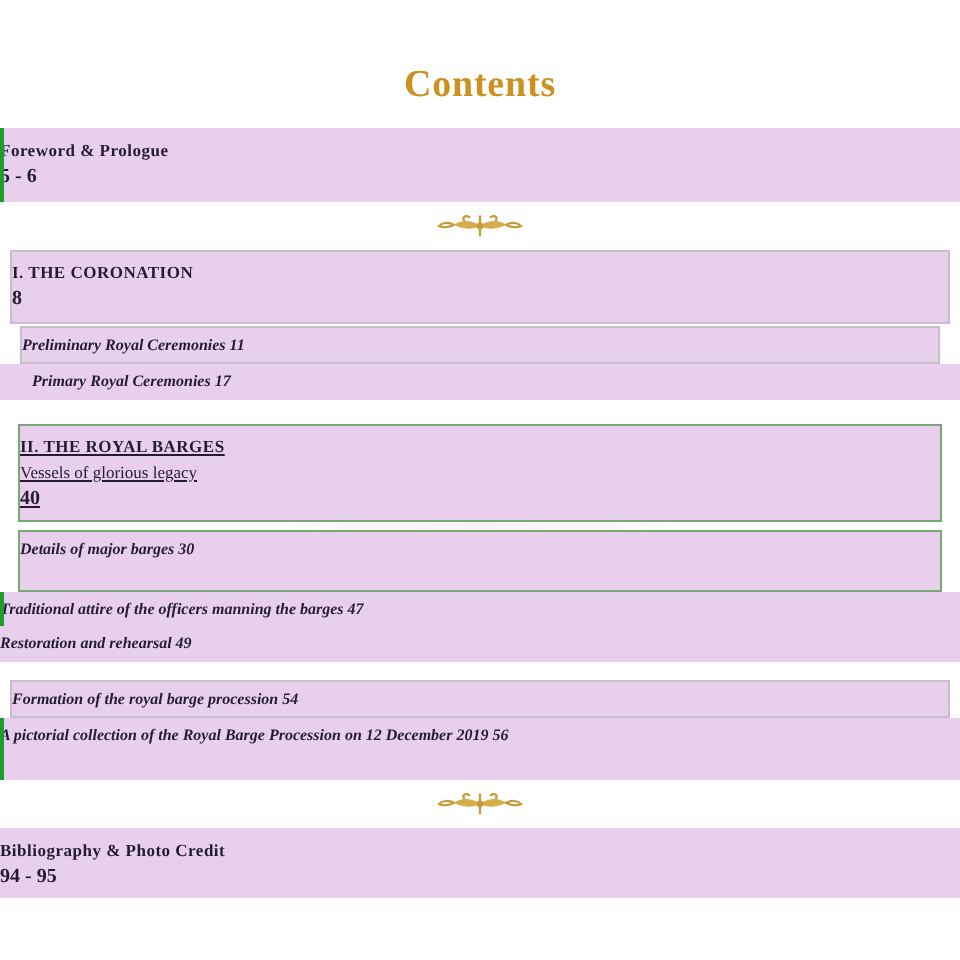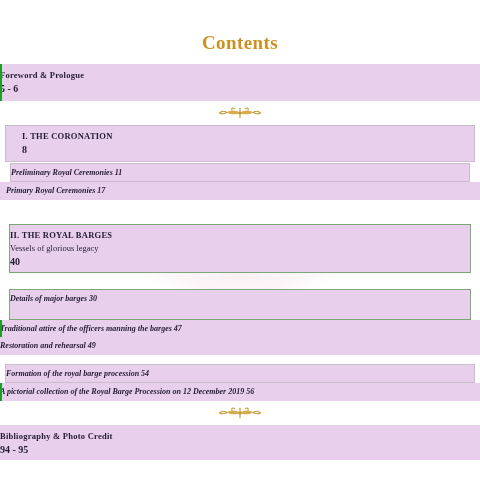--- a/index.html
+++ b/index.html
@@ -154,36 +154,36 @@
           <path d="M10 7.4 C7 5.8, 4 6.4, 2.5 8 C4.4 9, 7.6 8.8, 10 7.4"></path>
           <path d="M36 7.4 C39 5.8, 42 6.4, 43.5 8 C41.6 9, 38.4 8.8, 36 7.4"></path>
           <path d="M15 5.2 C14 3.4, 16 2.4, 17.6 3.6"></path>
           <path d="M31 5.2 C32 3.4, 30 2.4, 28.4 3.6"></path>
         </g>
         <circle cx="23" cy="8" r="1.7" fill="#c59a34"></circle>
       </svg>
     </div>
 
     <div class="block-wrap">
-      <div class="bar outline-soft" style="width:470px;margin:0 auto;padding:4px 16px 5px;">
+      <div class="bar outline-soft" style="width:470px;margin:0 auto;padding:4px 0 5px;">
         <span class="line t-main">I. THE CORONATION</span>
         <span class="line t-page">8</span>
       </div>
       <div class="bar outline-soft" style="width:460px;margin:1px auto 0;padding:2px 0 2px;">
         <span class="line t-item">Preliminary Royal Ceremonies  11</span>
       </div>
-      <div class="bar full" style="padding:2px 6px 3px;">
+      <div class="bar full" style="padding:2px 16px 3px;">
         <span class="line t-item">Primary Royal Ceremonies 17</span>
       </div>
     </div>
 
     <div class="spacer-md"></div>
 
     <div class="block-wrap">
-      <div class="bar outline" style="width:462px;margin:16px auto;padding:4px 0 4px;">
+      <div class="bar outline" style="width:462px;margin:4px auto;padding:4px 0 4px;text-decoration:underline;">
         <span class="line t-main">II. THE ROYAL BARGES</span>
         <span class="line t-sub-head">Vessels of glorious legacy</span>
         <span class="line t-page">40</span>
       </div>
       <div class="bar outline" style="width:462px;margin:1px auto 0;padding:2px 0 14px;">
         <span class="line t-item">Details of major barges  30</span>
       </div>
       <div class="bar full" style="padding:2px 0 2px;">
         <span class="leftmark"></span>
         <span class="line t-item">Traditional attire of the officers manning the barges  47</span>
@@ -192,21 +192,21 @@
         <span class="line t-item">Restoration and rehearsal  49</span>
       </div>
     </div>
 
     <div class="spacer-md"></div>
 
     <div class="block-wrap">
       <div class="bar outline-soft" style="width:470px;margin:1px auto 0;padding:2px 0 2px;">
         <span class="line t-item">Formation of the royal barge procession  54</span>
       </div>
-      <div class="bar full" style="padding:2px 0 3px;">
+      <div class="bar full" style="padding:2px 0 16px;">
         <span class="leftmark"></span>
         <span class="line t-item">A pictorial collection of the Royal Barge Procession on 12 December 2019  56</span>
       </div>
     </div>
 
     <div class="ornament">
       <svg width="46" height="16" viewBox="0 0 46 16">
         <g fill="none" stroke="#c59a34" stroke-width="1.1" stroke-linecap="round">
           <path d="M23 3.2 L23 12.8"></path>
           <path d="M23 8 C19 4.6, 13 5, 10 7.4 C13 9.4, 19 10.2, 23 8 Z" fill="#d7ac4d" stroke="none"></path>

